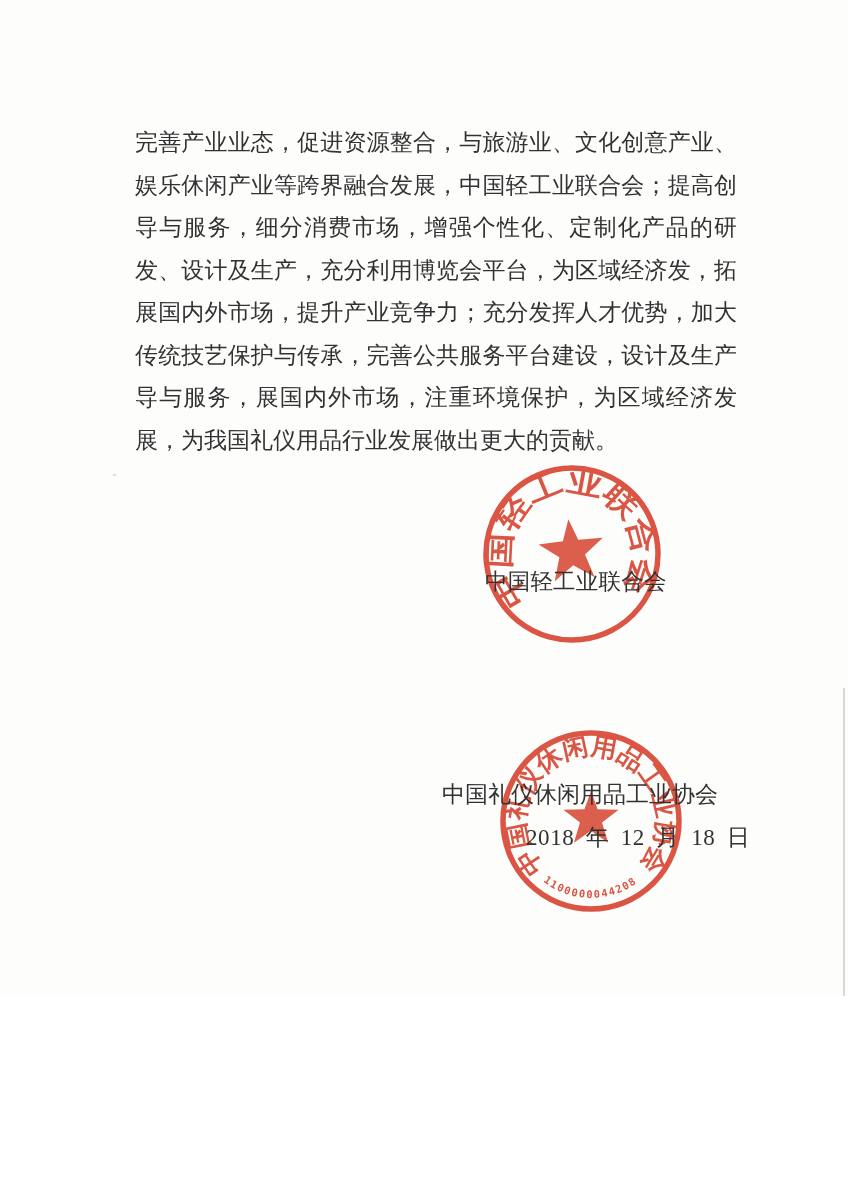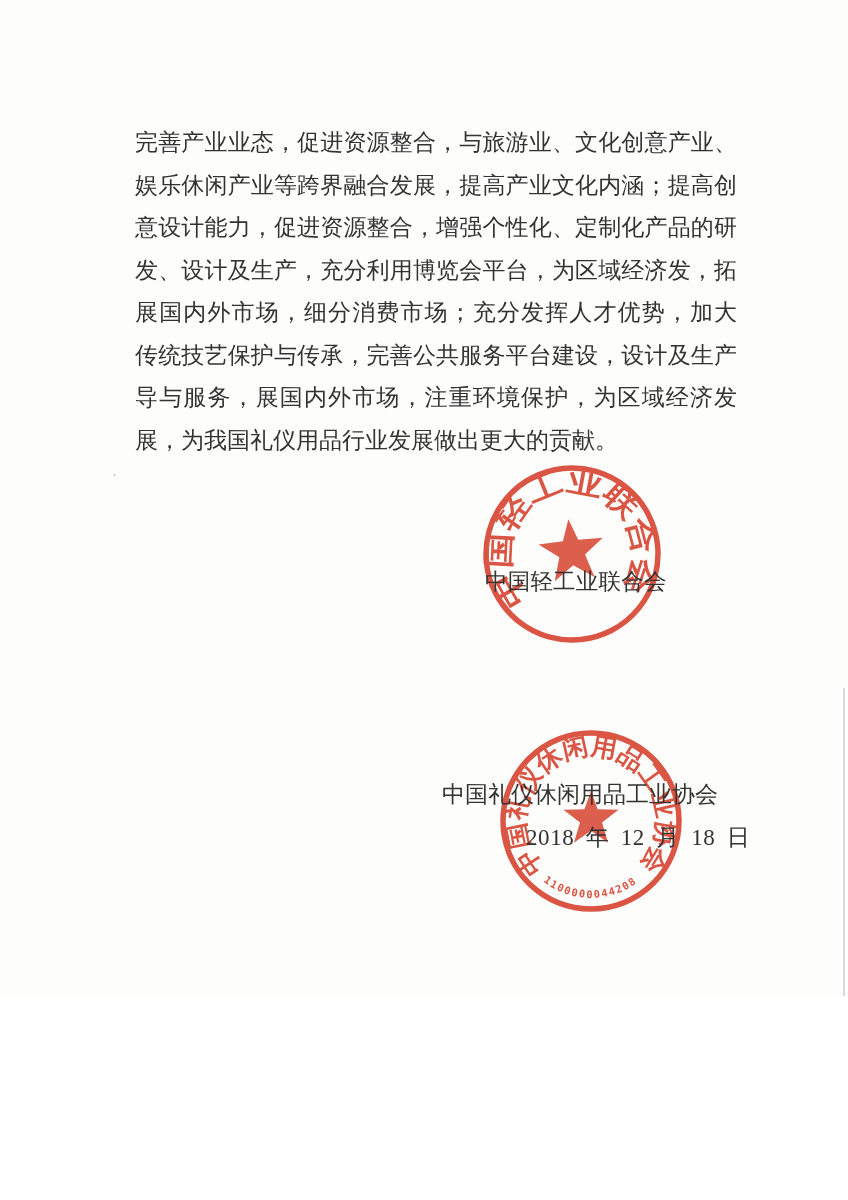--- a/index.html
+++ b/index.html
@@ -113,24 +113,24 @@
   .speck.s2{left:237px;top:1158px;width:3px;height:3px;}
   .speck.s3{left:113px;top:474px;width:3px;height:2px;}
 </style>
 </head>
 <body>
 
 <div class="page">
 
   <div class="para">
     <div class="line">完善产业业态，促进资源整合，与旅游业、文化创意产业、</div>
-    <div class="line">娱乐休闲产业等跨界融合发展，提高产业文化内涵；提高创</div>
-    <div class="line">意设计能力，促进资源整合，增强个性化、定制化产品的研</div>
+    <div class="line">娱乐休闲产业等跨界融合发展，中国轻工业联合会；提高创</div>
+    <div class="line">导与服务，细分消费市场，增强个性化、定制化产品的研</div>
     <div class="line">发、设计及生产，充分利用博览会平台，为区域经济发，拓</div>
-    <div class="line">展国内外市场，细分消费市场；充分发挥人才优势，加大</div>
+    <div class="line">展国内外市场，提升产业竞争力；充分发挥人才优势，加大</div>
     <div class="line">传统技艺保护与传承，完善公共服务平台建设，设计及生产</div>
     <div class="line">导与服务，展国内外市场，注重环境保护，为区域经济发</div>
     <div class="line last">展，为我国礼仪用品行业发展做出更大的贡献。</div>
   </div>
 
   <svg class="seal seal-1" viewBox="0 0 200 200" aria-hidden="true">
     <circle class="ring" cx="100" cy="100" r="86"></circle>
     <polygon class="star" points="100,65 107.7,86.4 132.3,87 112.9,101.8 120,125.3 100,111.4 80,125.3 87.1,101.8 67.7,87 92.3,86.4"></polygon>
     <defs>
       <path id="seal1-arc" d="M 52.5,139.9 A 62,62 0 1 1 147.5,139.9" fill="none"></path>

